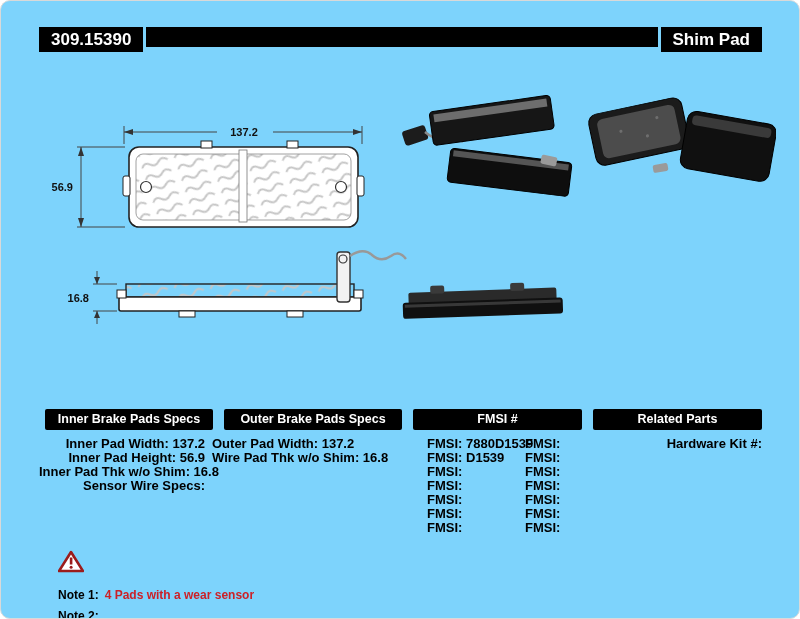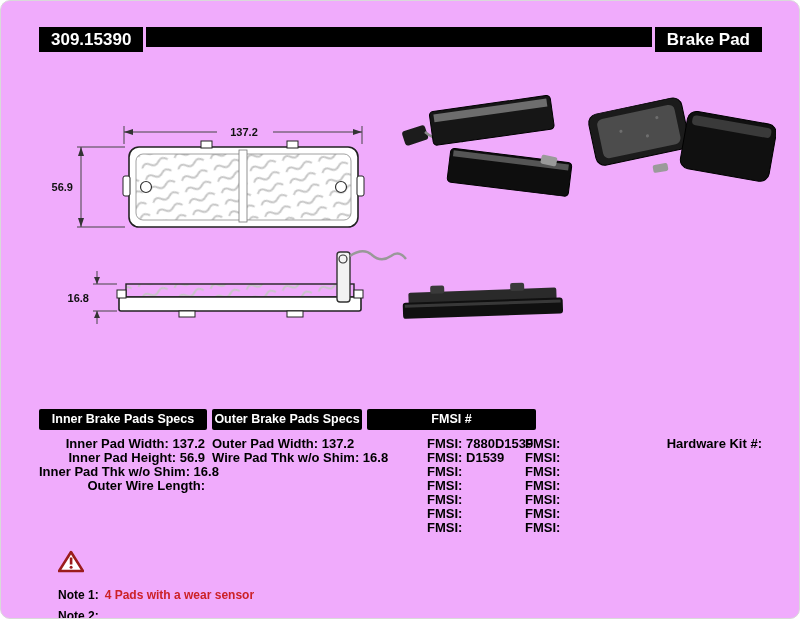--- a/index.html
+++ b/index.html
@@ -1,33 +1,33 @@
 <!DOCTYPE html>
 <html><head>
 <meta charset="utf-8">
 <style>
   * { margin:0; padding:0; box-sizing:border-box; }
   html,body { background:#fff; }
   .page {
-    position:relative; width:800px; height:619px; background:#f0abfc;
+    position:relative; width:800px; height:619px; background:#7dd3fc;
     border:1px solid #d9d9d9; border-radius:10px; overflow:hidden;
     font-family:"Liberation Sans", sans-serif; color:#000;
   }
   
   .topbar { position:absolute; left:38px; top:26px; right:37px; display:flex; gap:3px; align-items:flex-start; }
   .hdr-block { background:#000; color:#fff; font-weight:bold; font-size:17px; line-height:25px; height:25px; padding:0 12px; white-space:nowrap; }
   .hdr-fill { flex:1; height:20px; background:#000; }
   
   .art { position:absolute; }
   svg text.dimtext { font-family:"Liberation Sans", sans-serif; font-size:11px; font-weight:bold; fill:#111; }
   .dim { stroke:#444; stroke-width:1; }
   
   .thead { position:absolute; left:38px; top:408px; right:37px; display:flex; gap:5px; }
-  .th { background:#000; color:#fff; font-weight:bold; font-size:12.5px; text-align:center; padding:3px 0 4px; border-radius:2px; }
-  .th1 { width:168px; } .th2 { width:150px; } .th3 { width:169px; } .th4 { flex:1; }
+  .th { background:#000; color:#fff; font-weight:bold; font-size:12.5px; text-align:center; padding:3px 0 4px; border-radius:2px;margin-left:6px; }
+  .th1 { width:168px; } .th2 { width:178px; } .th3 { width:169px; } .th4 { flex:1; }
   .tbody { position:absolute; left:38px; top:436px; right:37px; display:flex; gap:5px; font-size:13px; font-weight:bold; }
   .tb1 { width:168px; text-align:right; padding-right:2px; }
   .tb2 { width:178px; text-align:center; padding-right:36px; }
   .tb3 { width:205px; display:flex; }
   .tb3a { width:100px; padding-left:2px;margin-left:30px; }
   .tb3b { flex:1; }
   .tb4 { flex:1; padding-left:3px;text-align:right; }
   .spec-row { line-height:14px; white-space:nowrap; }
   
   .notes { position:absolute; left:57px; top:549px; display:flex; gap:14px; align-items:flex-start;flex-direction:column; }
@@ -36,21 +36,21 @@
   .note-red { color:#cc2127; margin-left:6px; }
 </style>
 </head>
 <body>
 
 <div class="page">
 
   <div class="topbar">
     <div class="hdr-block">309.15390</div>
     <div class="hdr-fill"></div>
-    <div class="hdr-block">Brake Pad</div>
+    <div class="hdr-block">Shim Pad</div>
   </div>
 
   <svg class="art" style="left:50px; top:113px;" width="320" height="135" viewBox="0 0 320 135">
     <defs>
       <pattern id="wm1" width="34" height="12" patternUnits="userSpaceOnUse" patternTransform="rotate(-18)">
         <path d="M2 8 q4 -6 9 -1 q4 4 9 -1 q4 -4 9 1" fill="none" stroke="#c6c6c6" stroke-width="2"></path>
       </pattern>
     </defs>
 
     <line class="dim" x1="73" y1="30" x2="73" y2="12"></line>
@@ -143,28 +143,29 @@
       <rect x="40" y="198" width="14" height="8" rx="2" fill="#3a3a3a"></rect>
       <rect x="120" y="198" width="14" height="8" rx="2" fill="#3a3a3a"></rect>
       <rect x="14" y="216" width="156" height="3" fill="#4a4a4a" opacity="0.7"></rect>
     </g>
   </svg>
 
   <div class="thead">
     <div class="th th1">Inner Brake Pads Specs</div>
     <div class="th th2">Outer Brake Pads Specs</div>
     <div class="th th3">FMSI #</div>
+    <div class="th th4">Related Parts</div>
   </div>
 
   <div class="tbody">
     <div class="tb1">
       <div class="spec-row"><span>Inner Pad Width:</span> <span>137.2</span></div>
       <div class="spec-row"><span>Inner Pad Height:</span> <span>56.9</span></div>
       <div class="spec-row"><span>Inner Pad Thk w/o Shim:</span> <span>16.8</span></div>
-      <div class="spec-row"><span>Outer Wire Length:</span> <span></span></div>
+      <div class="spec-row"><span>Sensor Wire Specs:</span> <span></span></div>
     </div>
     <div class="tb2">
       <div class="spec-row"><span>Outer Pad Width:</span> <span>137.2</span></div>
       <div class="spec-row"><span>Wire Pad Thk w/o Shim:</span> <span>16.8</span></div>
     </div>
     <div class="tb3">
       <div class="tb3a">
         <div class="spec-row"><span>FMSI:</span> <span>7880D1539</span></div>
         <div class="spec-row"><span>FMSI:</span> <span>D1539</span></div>
         <div class="spec-row"><span>FMSI:</span> <span></span></div>

